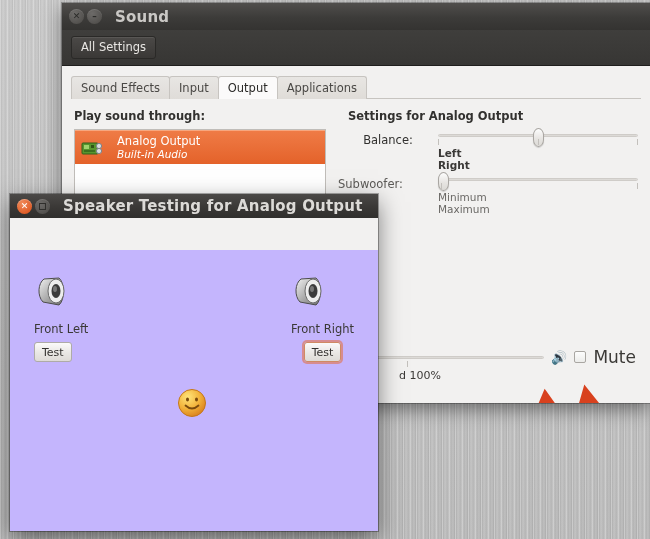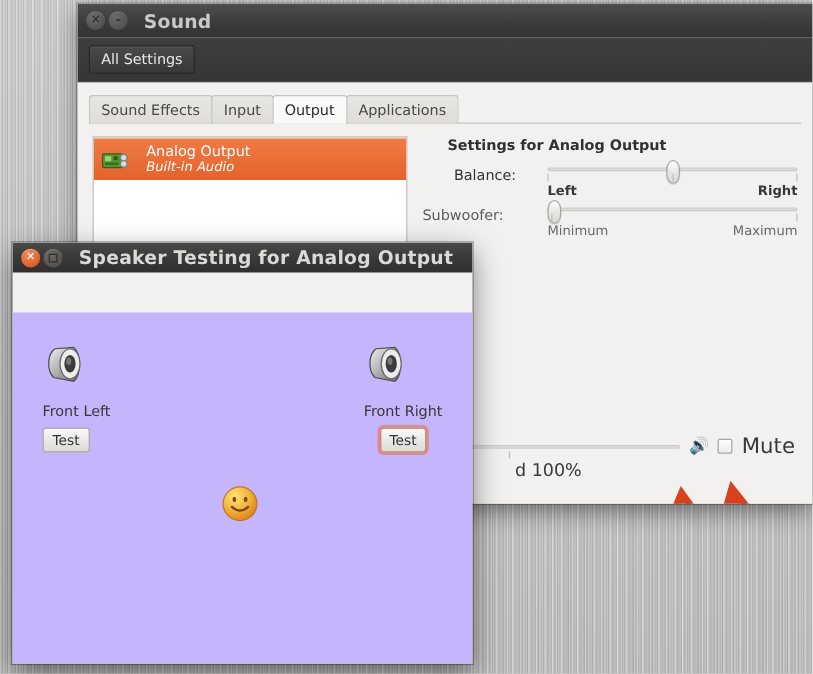--- a/index.html
+++ b/index.html
@@ -118,21 +118,21 @@
 
   .panes {
     display: flex;
     padding: 10px 12px 0 12px;
     gap: 12px;
   }
   .pane-left { width: 252px; }
   .pane-right { flex: 1; }
 
   .section-label { font-size: 11.5px; font-weight: bold; color: #32312f; margin-bottom: 6px; }
-  .section-label.right { margin-left: 20px; }
+  .section-label.right { margin-left: 10px; }
 
   .devlist {
     background: #ffffff;
     border: 1px solid #c0bdb9;
     height: 96px;
     overflow: hidden;
   }
   .dev-row {
     display: flex; align-items: center; gap: 14px;
     padding: 4px 6px;
@@ -160,21 +160,21 @@
   .slider-handle {
     position: absolute; top: -7px;
     width: 11px; height: 19px;
     border-radius: 6px/8px;
     background: linear-gradient(180deg,#fdfdfd 0%,#e7e5e2 55%,#dcdad6 100%);
     border: 1px solid #a9a6a2;
     box-shadow: 0 1px 1px rgba(0,0,0,0.16);
   }
   .slider-ticks { position: relative; height: 7px; margin-top: 2px; }
   .tick { position: absolute; top: 0; width: 1px; height: 6px; background: #c3c0bc; }
-  .slider-ends { display: flex; justify-content: space-between; font-size: 10.5px; color: #6b6966; margin-top: 1px; }
+  .slider-ends { display: flex; justify-content: space-between; font-size: 10.5px; color: #6b6966; margin-top: 1px; flex-direction: column; }
   .slider-ends.bold span { font-weight: bold; color: #3a3836; }
 
   .combo {
     margin-top: 5px;
     display: flex; align-items: center;
     height: 24px;
     background: linear-gradient(180deg,#fbfafa 0%,#eceae7 100%);
     border: 1px solid #b4b1ad;
     border-radius: 3px;
     padding: 0 4px 0 8px;
@@ -197,21 +197,21 @@
     cursor: pointer;
   }
 
   
   .bottom-area { position: absolute; left: 0; right: 0; bottom: 0; height: 64px; }
   .vol-row { position: absolute; left: 278px; right: 14px; top: 8px; display: flex; align-items: center; gap: 7px; }
   .vol-track { flex: 1; height: 3px; background: linear-gradient(180deg,#d5d2ce,#e4e2df); border: 1px solid #cfccc8; border-radius: 2px; }
   .speaker-ico { font-size: 13px; color: #4a4845; line-height: 1; }
   .chk { width: 12px; height: 12px; border: 1px solid #a9a6a2; background: linear-gradient(180deg,#fdfdfd,#ececea); border-radius: 2px; }
   .mute-lbl { font-size: 17px; color: #3b3936; }
-  .vol-pct { position: absolute; left: 350px; top: 30px; font-size: 14px; color: #3b3936; }
+  .vol-pct { position: absolute; left: 337px; top: 30px; font-size: 11px; color: #3b3936; }
   .vol-tickmark { position: absolute; left: 345px; top: 22px; width: 1px; height: 6px; background: #c3c0bc; }
 
   
   .arrows { position: absolute; left: 0; top: 0; width: 588px; height: 400px; pointer-events: none; }
 
   
   #speaker-dialog {
     position: absolute;
     left: 10px; top: 194px;
     width: 368px; height: 337px;
@@ -277,20 +277,21 @@
         <div class="tab-underline"></div>
         <div class="tab">Sound Effects</div>
         <div class="tab">Input</div>
         <div class="tab active">Output</div>
         <div class="tab">Applications</div>
       </div>
 
       <div class="panes">
 
         <div class="pane-left">
+          <div class="section-label">Play sound through:</div>
           <div class="devlist">
             <div class="dev-row">
               <span class="dev-icon">
                 <svg width="22" height="18" viewBox="0 0 22 18">
                   <rect x="1" y="4" width="16" height="11" rx="1" fill="#57962f" stroke="#33601b" stroke-width="1"></rect>
                   <rect x="3" y="6" width="5" height="4" fill="#9fd36d"></rect>
                   <rect x="10" y="6" width="3" height="3" fill="#2f5417"></rect>
                   <rect x="3" y="11" width="11" height="2" fill="#3c7020"></rect>
                   <circle cx="18" cy="7" r="2.6" fill="#d9dde0" stroke="#7c8288" stroke-width="1"></circle>
                   <circle cx="18" cy="12" r="2.6" fill="#d9dde0" stroke="#7c8288" stroke-width="1"></circle>

